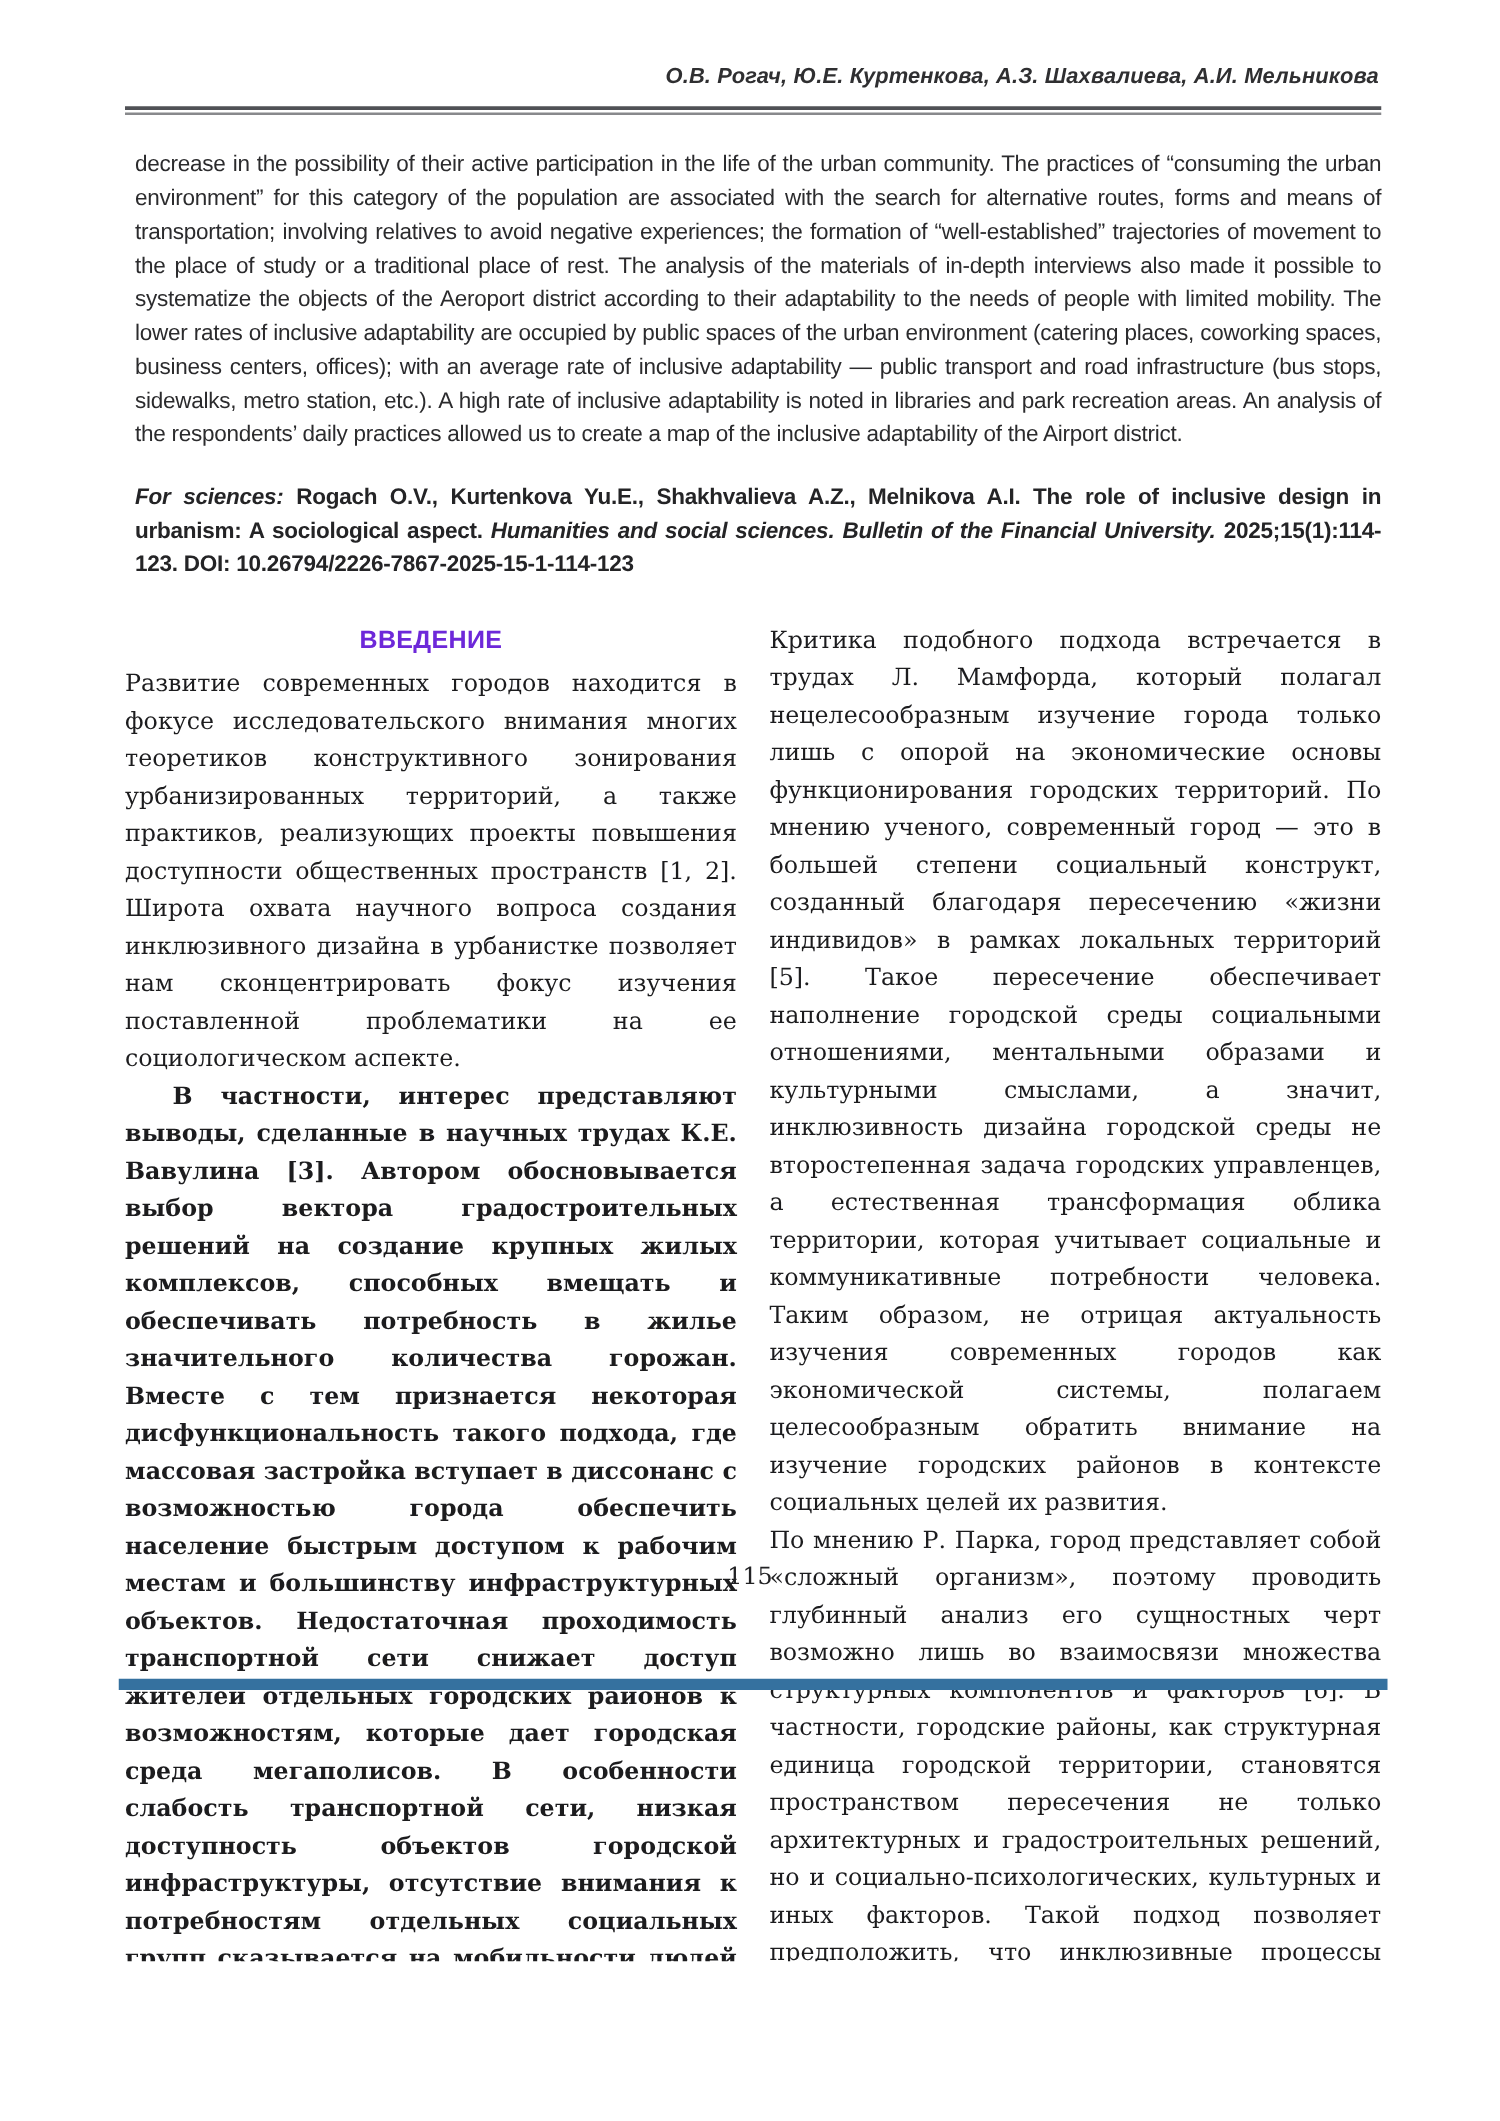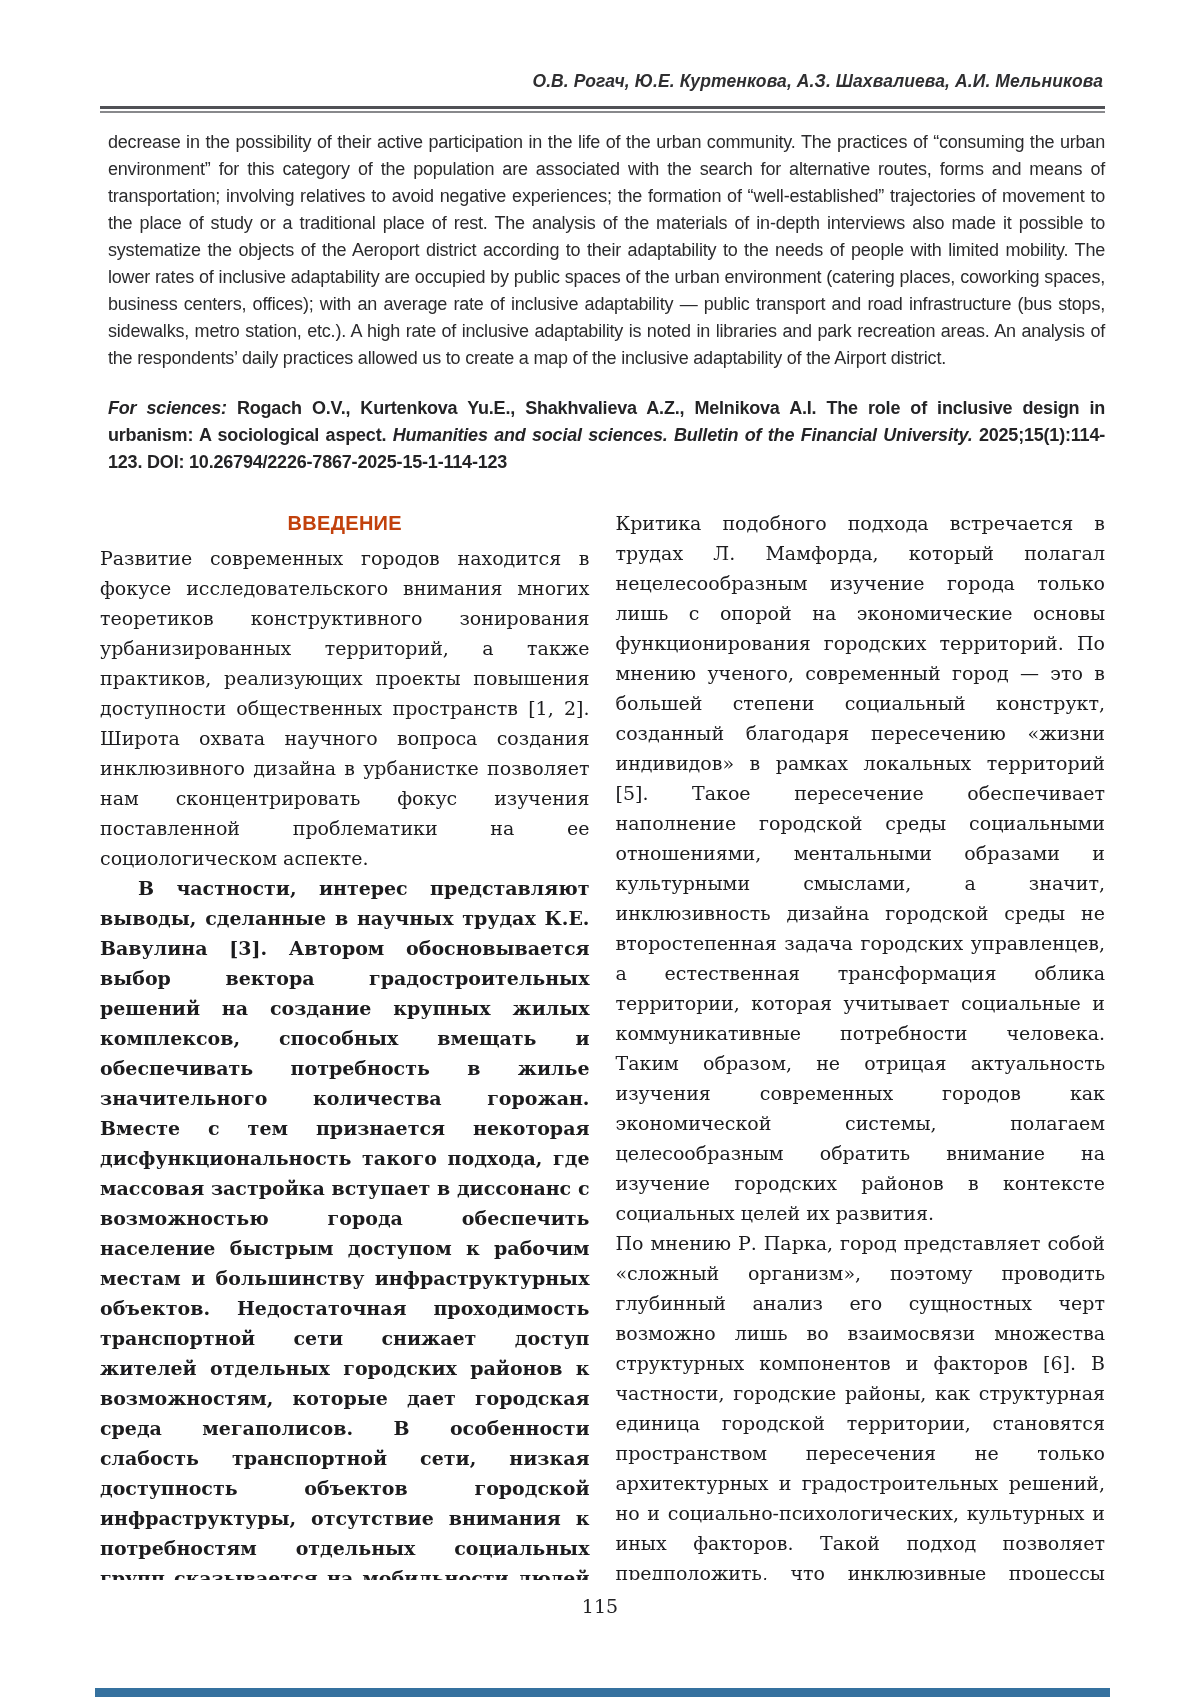--- a/index.html
+++ b/index.html
@@ -11,44 +11,44 @@
     width: 1200px;
     height: 1697px;
     overflow: hidden;
     position: relative;
     font-family: "Liberation Sans", sans-serif;
     color: #1f1f1f;
   }
   .page {
     position: relative;
     width: 1200px;
-    height: 1697px;
+    height: 1352px;
     box-sizing: border-box;
-    padding: 71px 95px 0 100px;
+    padding: 50px 95px 0 100px;
   }
   
   .header {
     text-align: right;
     font-family: "Liberation Sans", sans-serif;
     font-style: italic;
     font-weight: 600;
     font-size: 17.5px;
     color: #2f2f31;
     letter-spacing: 0.1px;
     padding-right: 2px;
   }
   .rule {
     margin-top: 14px;
     height: 2px;
     border-top: 3px solid #505156;
     border-bottom: 2px solid #88898c;
   }
   
   .abstract {
-    margin-top: 16px;
+    margin-top: 26px;
     font-family: "Liberation Sans", sans-serif;
     font-size: 18px;
     line-height: 27px;
     text-align: justify;
     color: #2b2b2d;
     letter-spacing: -0.2px;
     padding-left: 8px;
   }
   .keywords {
     font-family: "Liberation Sans", sans-serif;
@@ -90,21 +90,21 @@
     font-family: "DejaVu Serif", "Liberation Serif", serif;
     font-size: 19px;
     line-height: 30px;
     text-align: justify;
     color: #1c1c1e;
   }
   .col h2 {
     font-family: "Liberation Sans", sans-serif;
     font-size: 20px;
     font-weight: bold;
-    color: #c2410c;
+    color: #6d28d9;
     text-align: center;
     letter-spacing: 0.3px;
     margin: 0 0 5px 0;
     line-height: 30px;
   }
   .col h2.mid {
     margin: 22px 0 7px 0;
   }
   .col p {
     margin: 0;

